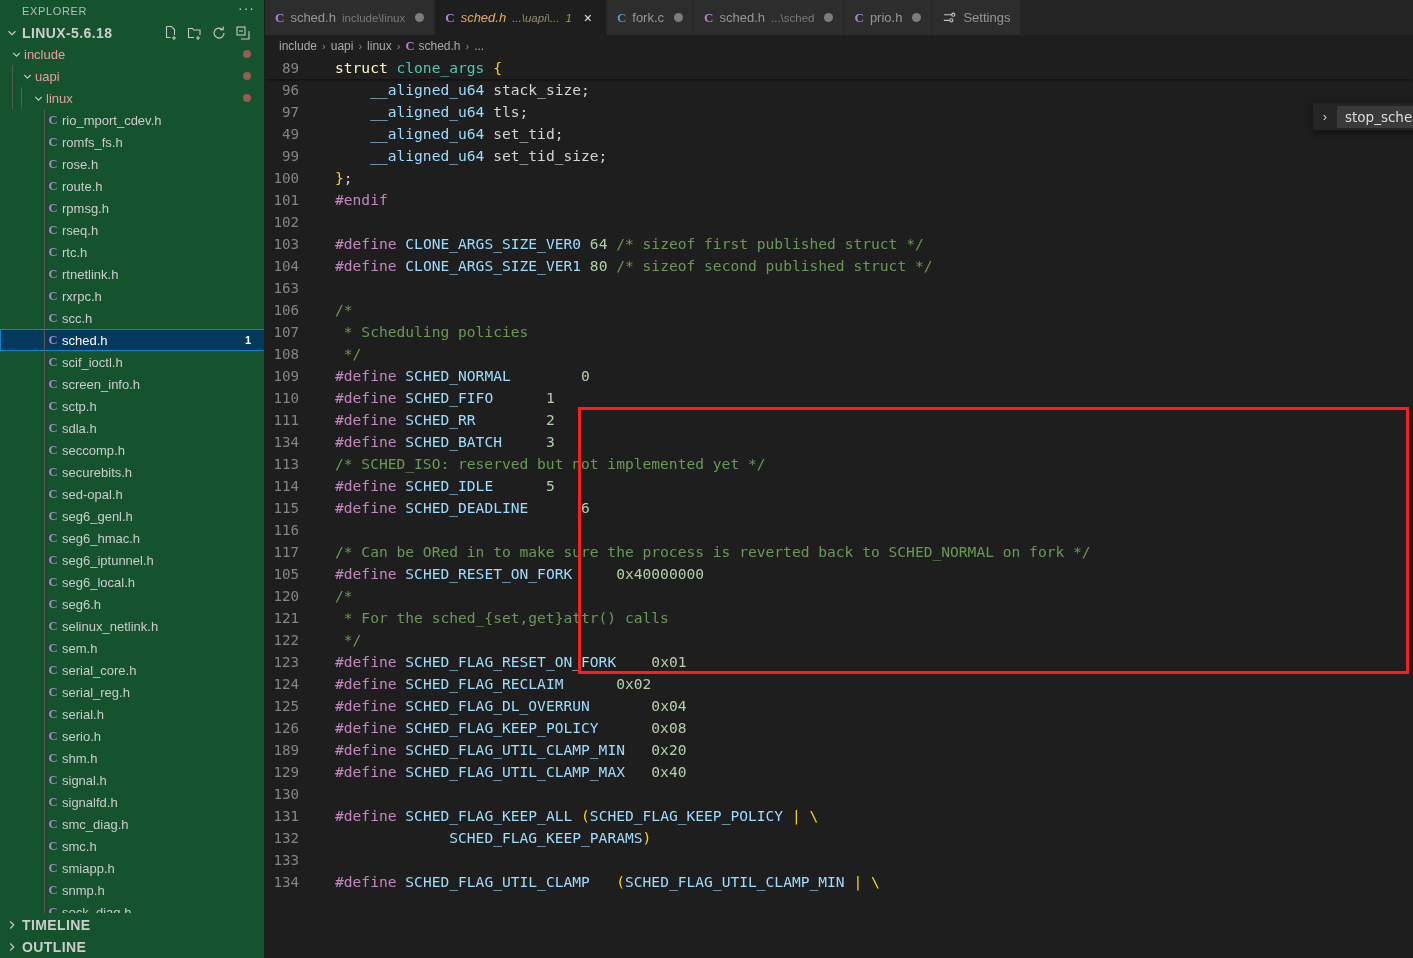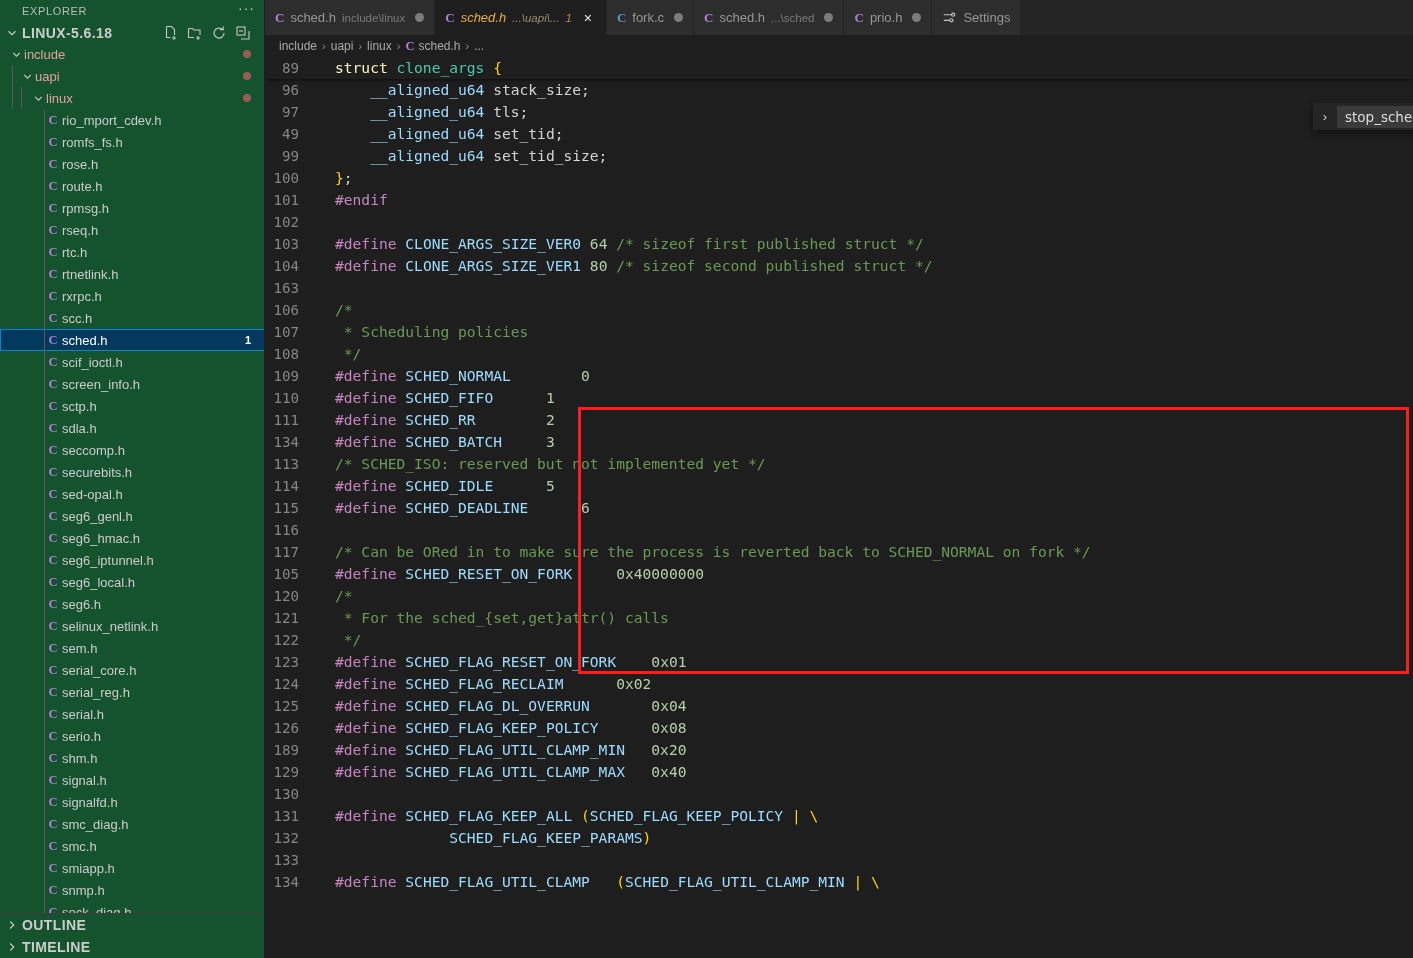--- a/index.html
+++ b/index.html
@@ -412,29 +412,29 @@
         </div>
     </div>
 
     <div class="sb-bottom">
       <div class="sb-section-head">
         <span class="chev">
           <svg width="14" height="14" viewBox="0 0 16 16">
               <path d="M6 4l4 4-4 4" fill="none" stroke="currentColor" stroke-width="1.3"></path>
             </svg>
         </span>
-        <span>OUTLINE</span>
+        <span>TIMELINE</span>
       </div>
       <div class="sb-section-head">
         <span class="chev">
           <svg width="14" height="14" viewBox="0 0 16 16">
               <path d="M6 4l4 4-4 4" fill="none" stroke="currentColor" stroke-width="1.3"></path>
             </svg>
         </span>
-        <span>TIMELINE</span>
+        <span>OUTLINE</span>
       </div>
     </div>
   </div>
 
   <div class="editor-area">
 
     <div class="tabbar">
       <div id="tabs-body" style="display:flex;">
           <div class="tab">
             <span class="ficon">C</span>

